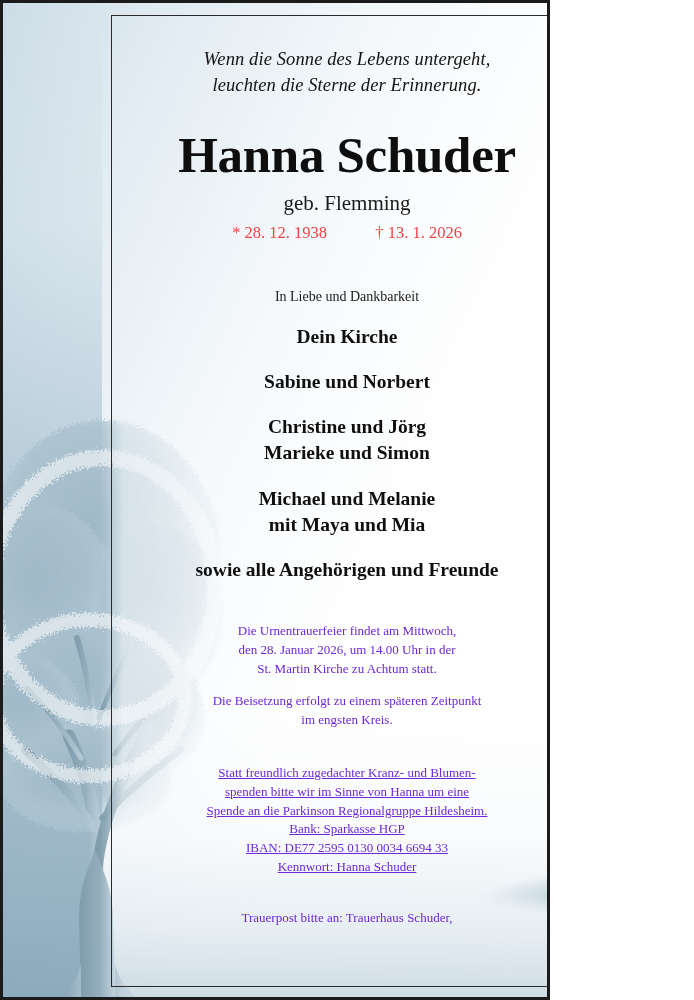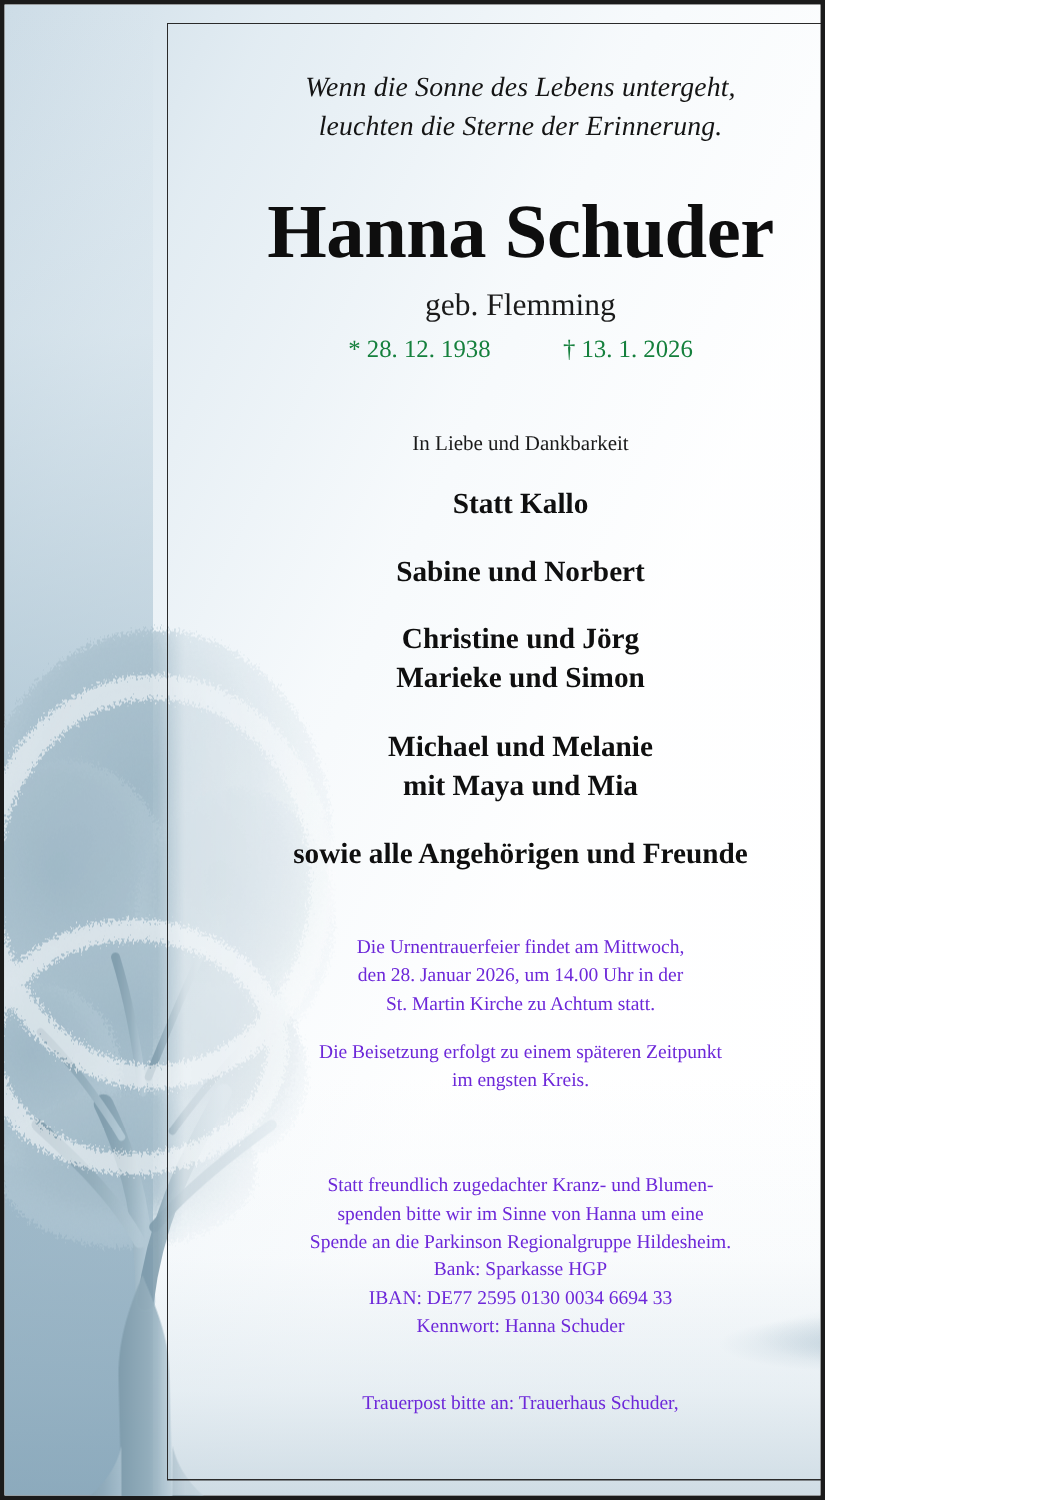--- a/index.html
+++ b/index.html
@@ -112,21 +112,21 @@
     color: #0e0e0e;
   }
   .maiden-name {
     margin-top: 10px;
     font-size: 21px;
     color: #1a1a1a;
   }
   .dates {
     margin-top: 7px;
     font-size: 16.5px;
-    color: #15803d;
+    color: #ef4444;
   }
   .dates .gap { display: inline-block; width: 40px; }
 
   .gratitude {
     margin-top: 46px;
     font-size: 14px;
     color: #1a1a1a;
   }
 
   .family {
@@ -145,21 +145,21 @@
   }
   .family-line.wide { font-size: 19.5px; }
 
   .block {
     font-size: 13px;
     line-height: 1.46;
     color: #6d28d9;
   }
   .block-service { margin-top: 38px; }
   .block-burial { margin-top: 13px; }
-  .block-donation { margin-top: 51px; }
+  .block-donation { margin-top: 34px; text-decoration: underline; }
   .block-contact { margin-top: 32px; }
   .block div { white-space: nowrap; }
 </style>
 </head>
 <body>
 
 <div class="page">
 
   <div class="bg-layer bg-wash"></div>
   <div class="bg-layer bg-hills"></div>
@@ -247,21 +247,21 @@
         <span>28. 12. 1938</span>
         <span class="gap"></span>
         <span>†</span>
         <span>13. 1. 2026</span>
       </div>
 
       <div class="gratitude">In Liebe und Dankbarkeit</div>
 
       <div class="family">
         <div class="family-group">
-          <div class="family-line">Statt Kallo</div>
+          <div class="family-line">Dein Kirche</div>
         </div>
         <div class="family-group">
           <div class="family-line">Sabine und Norbert</div>
         </div>
         <div class="family-group">
           <div class="family-line">Christine und Jörg</div>
           <div class="family-line">Marieke und Simon</div>
         </div>
         <div class="family-group">
           <div class="family-line">Michael und Melanie</div>

